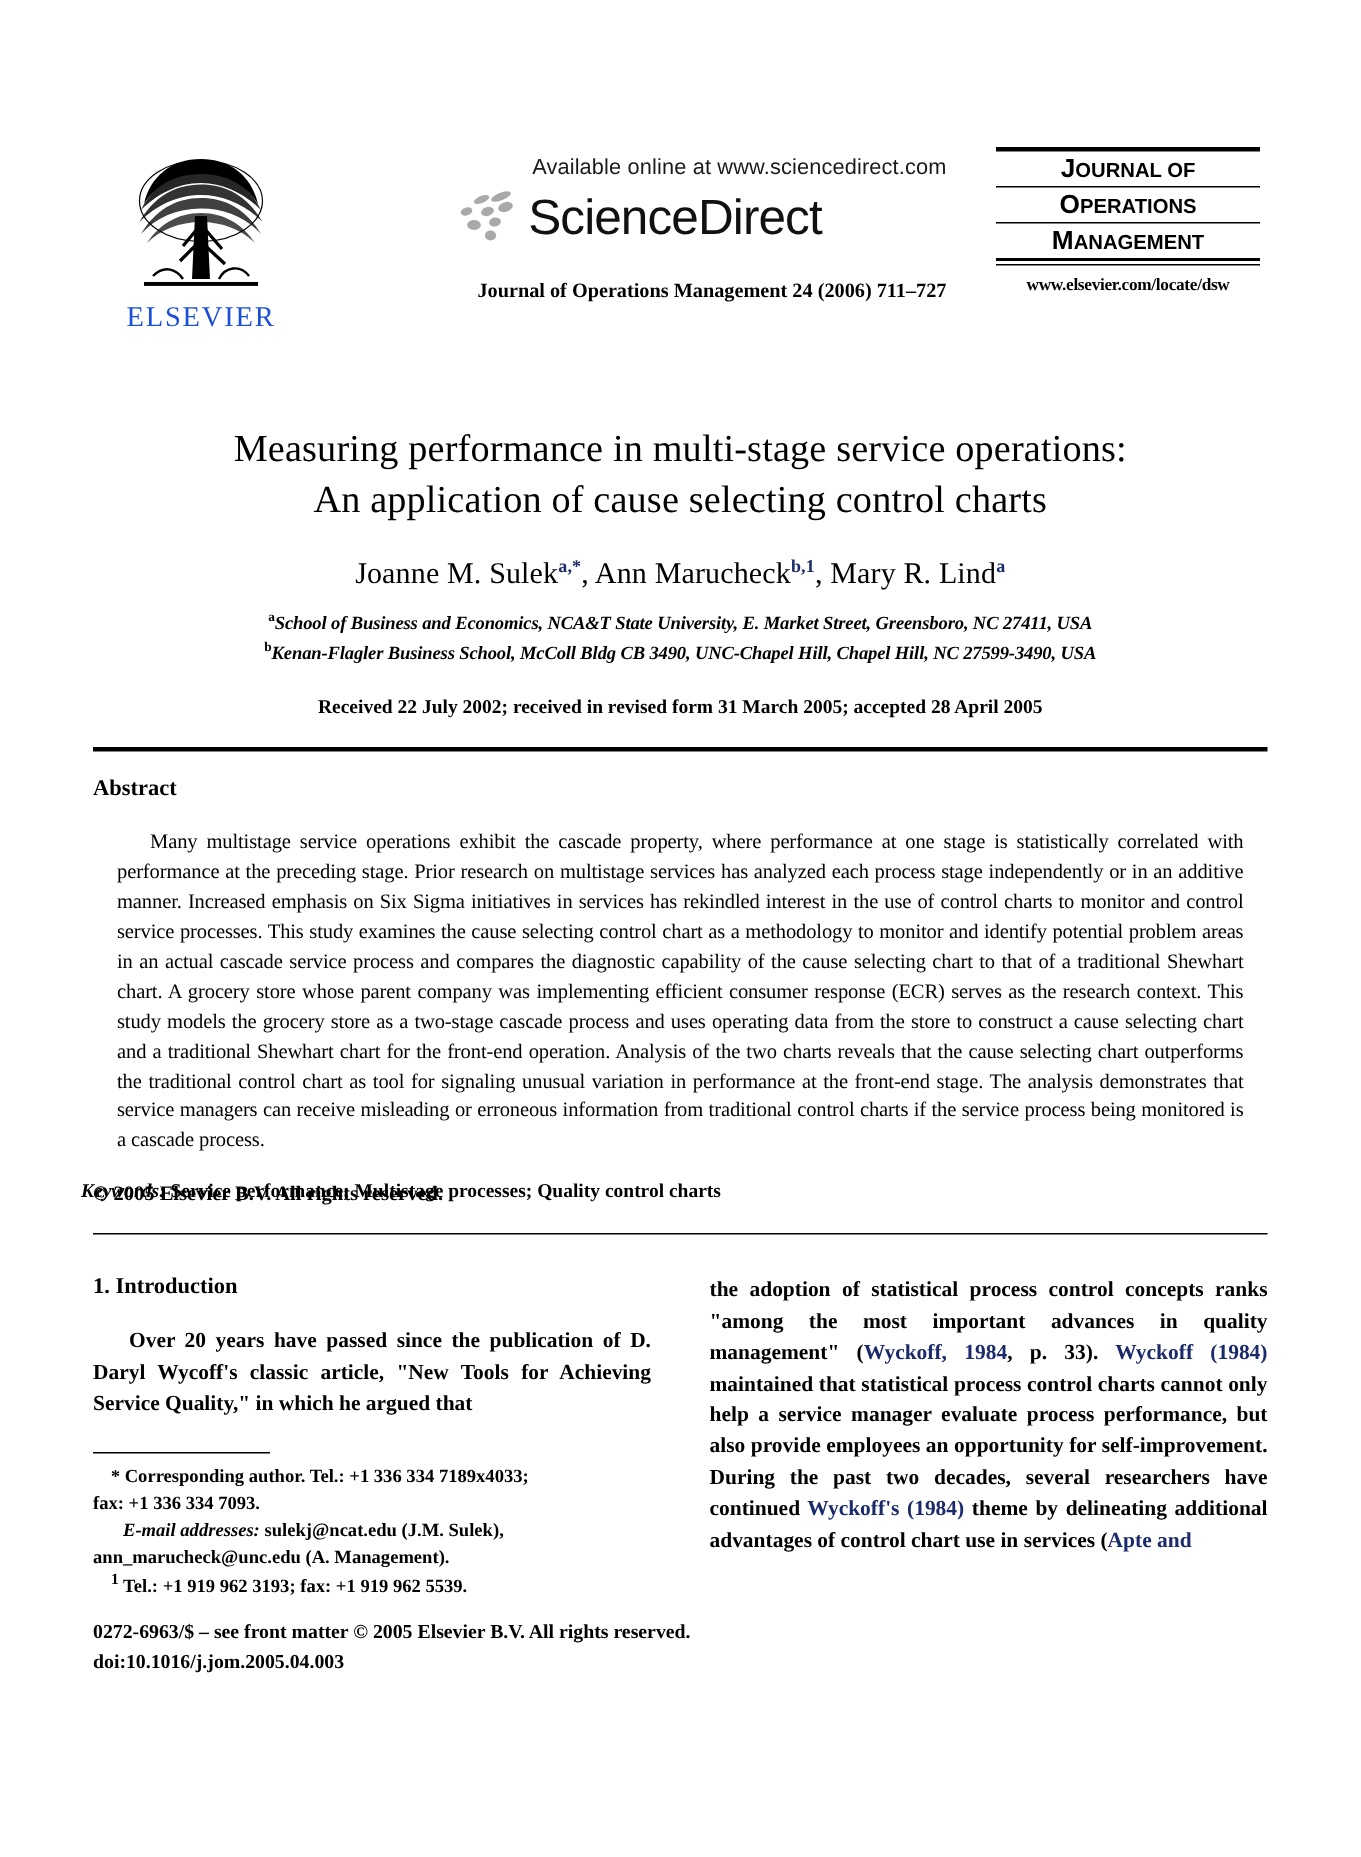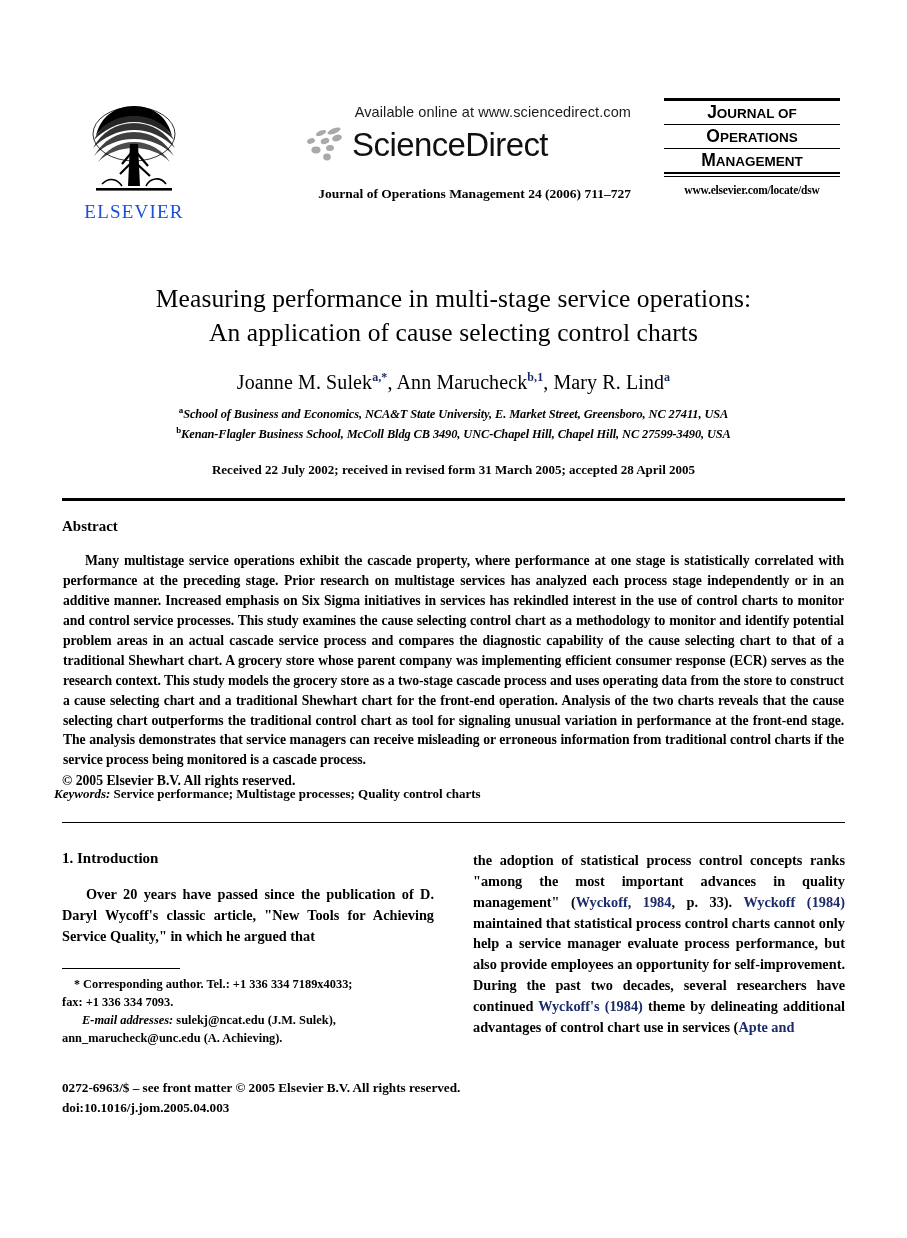--- a/index.html
+++ b/index.html
@@ -180,26 +180,26 @@
     width: 783px;
   }
   .abstract-heading {
     font-family: "Liberation Serif", serif;
     font-weight: bold;
     font-size: 15px;
     margin: 0 0 16px 0;
   }
   .abstract-body {
     font-family: "Liberation Serif", serif;
-    font-weight: bold;
+    font-weight: normal;
     font-size: 13.7px;
     line-height: 1.455;
     text-align: justify;
     text-indent: 22px;
-    margin: 1px;
+    margin: 16px;
     letter-spacing: -0.08px;
   }
   .copyright-line {
     font-family: "Liberation Serif", serif;
     font-weight: bold;
     font-size: 13.7px;
     line-height: 1.455;
     margin: 0;
     text-indent: 0;
   }
@@ -390,21 +390,25 @@
       <div class="footnotes">
         <p class="fn-indent">
           <span class="fn-star">*</span>
           <span>Corresponding author. Tel.: +1 336 334 7189x4033;</span>
         </p>
         <p>fax: +1 336 334 7093.</p>
         <p class="fn-indent2">
           <i>E-mail addresses:</i>
           <span>sulekj@ncat.edu (J.M. Sulek),</span>
         </p>
-        <p>ann_marucheck@unc.edu (A. Achieving).</p>
+        <p>ann_marucheck@unc.edu (A. Management).</p>
+        <p class="fn-indent">
+          <sup>1</sup>
+          <span>Tel.: +1 919 962 3193; fax: +1 919 962 5539.</span>
+        </p>
       </div>
     </div>
 
     <div class="col col-right">
       <p class="body-text noindent"><span>the adoption of statistical process control concepts ranks "among the most important advances in quality management" (</span><span class="cite">Wyckoff, 1984</span><span>, p. 33). </span><span class="cite">Wyckoff (1984)</span><span> maintained that statistical process control charts cannot only help a service manager evaluate process performance, but also provide employees an opportunity for self-improvement. During the past two decades, several researchers have continued </span><span class="cite">Wyckoff's (1984)</span><span> theme by delineating additional advantages of control chart use in services (</span><span class="cite">Apte and</span></p>
     </div>
   </div>
 
   <div class="footer">
     <p>0272-6963/$ – see front matter © 2005 Elsevier B.V. All rights reserved.</p>

